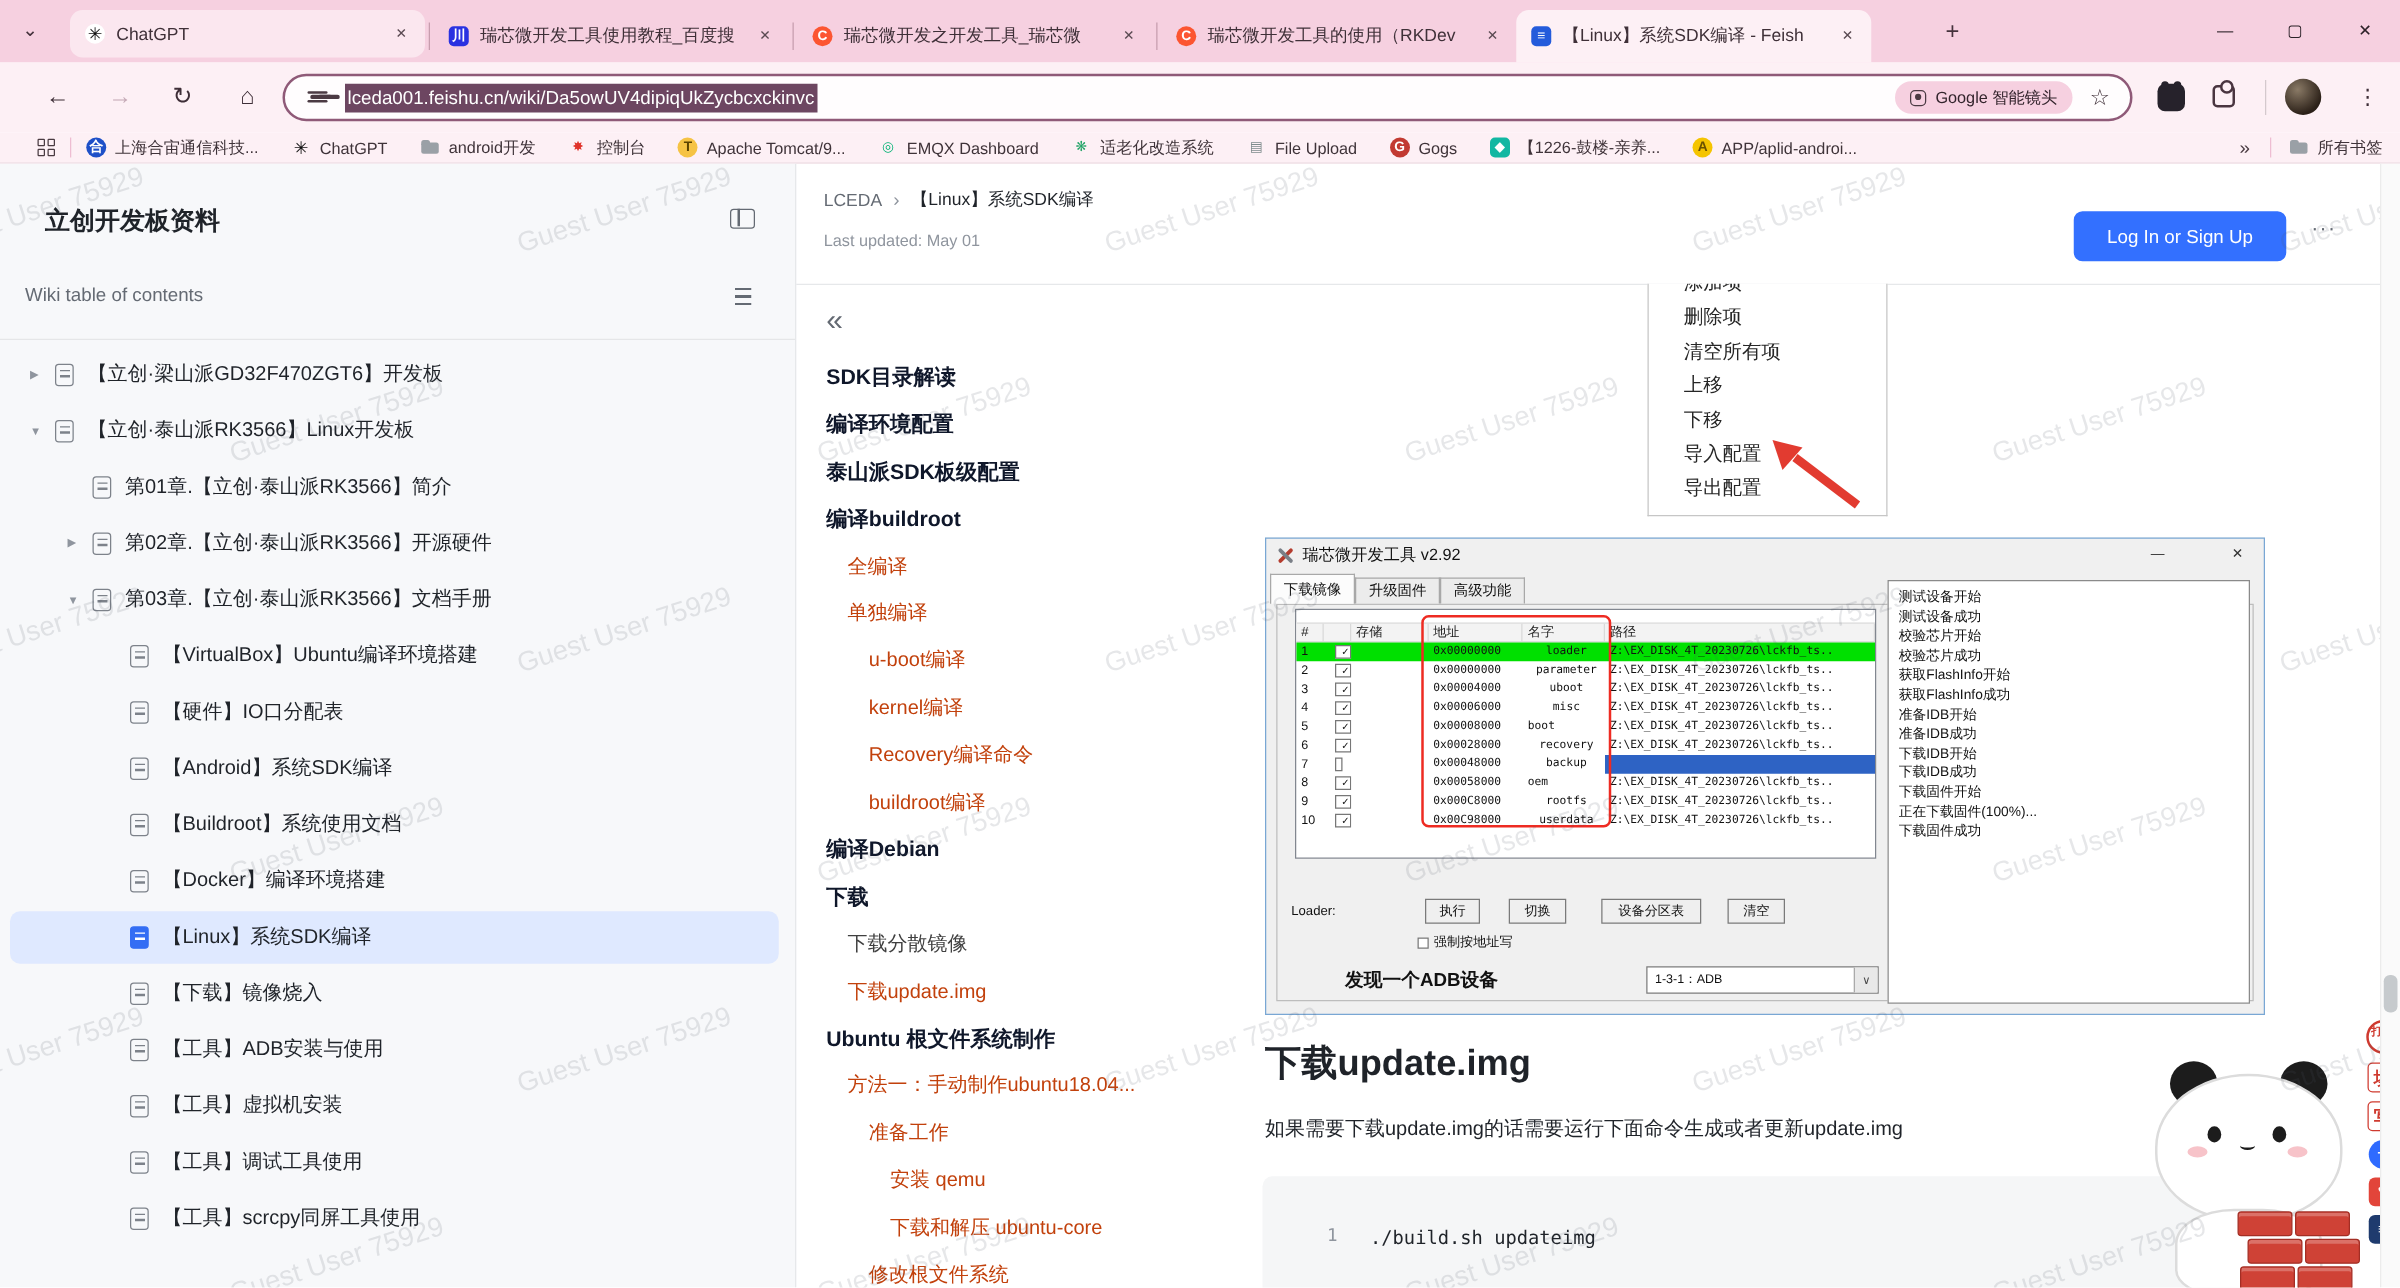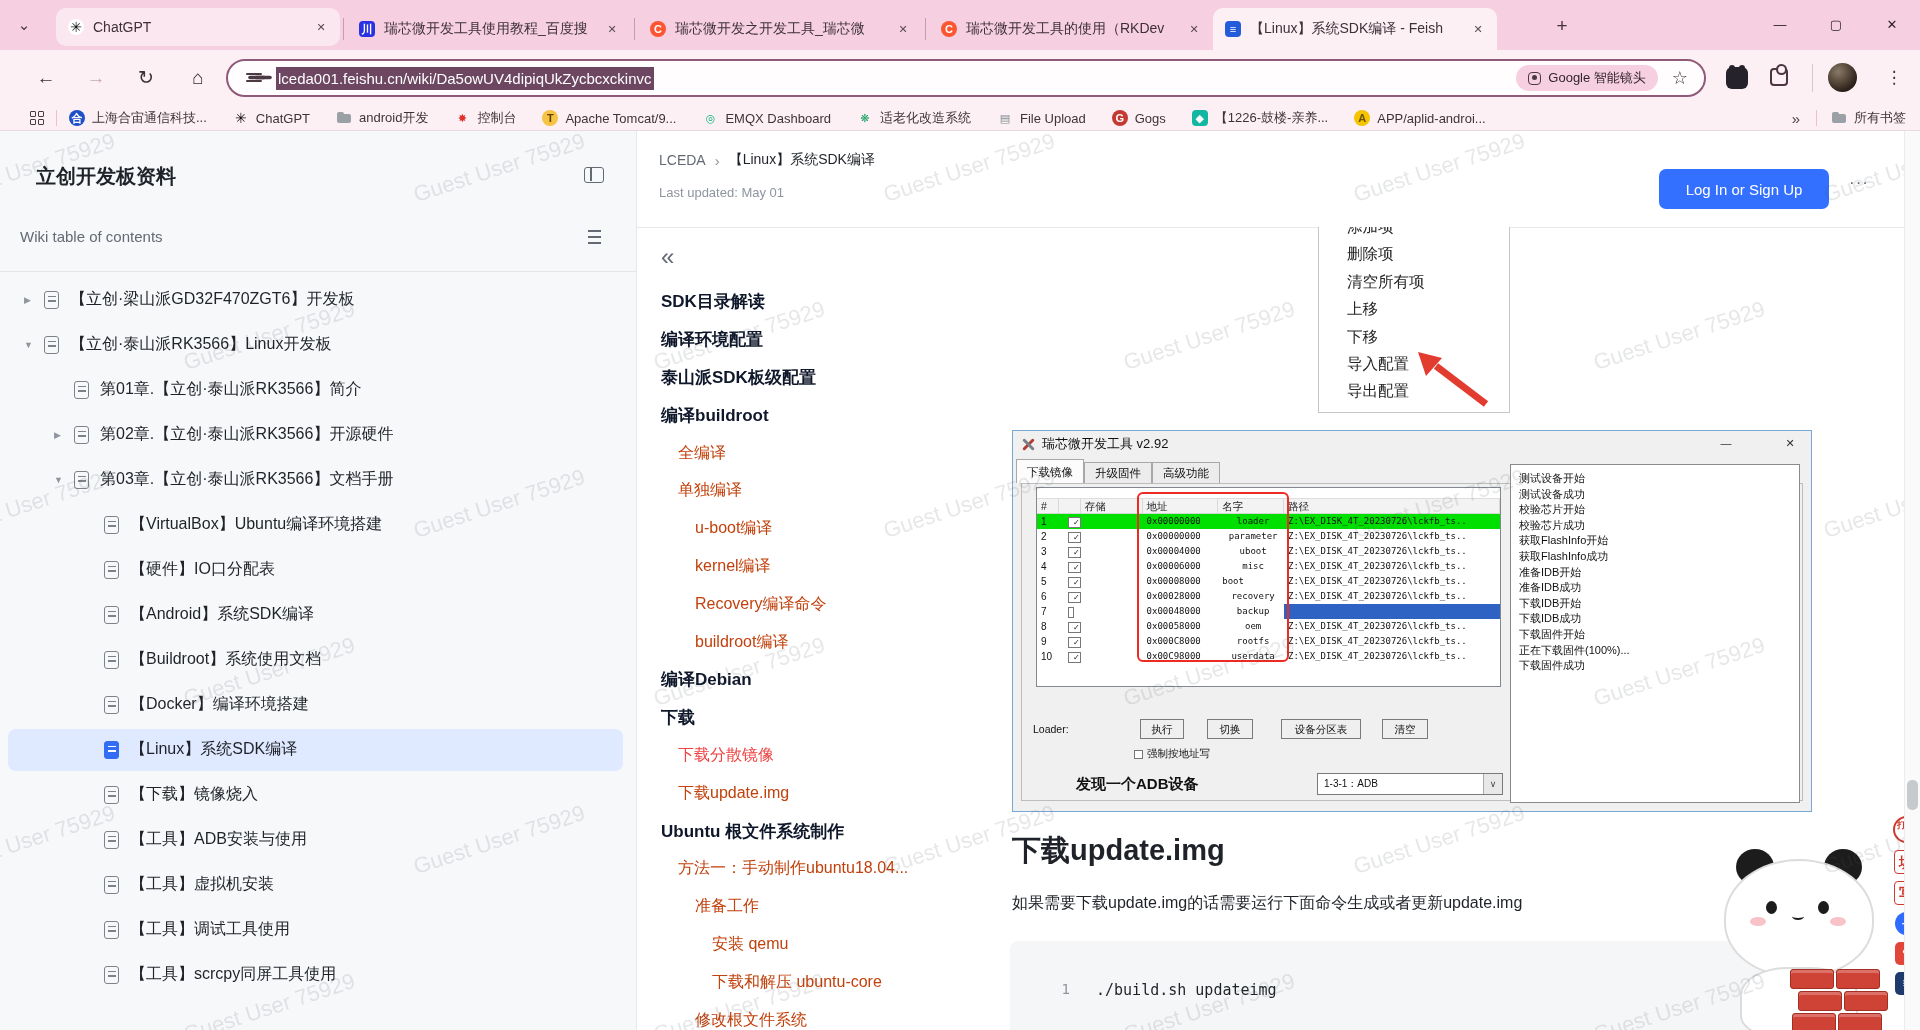--- a/index.html
+++ b/index.html
@@ -90,21 +90,21 @@
   .crumb-page { color:#1f2329; }
   .updated { position:absolute; left:22px; top:54px; font-size:13px; color:#8f959e; }
   .login-btn { position:absolute; left:1022px; top:38px; width:170px; height:40px; background:#3370ff; color:#fff; border:none; border-radius:7px; font-size:15px; font-weight:500; font-family:inherit; cursor:pointer; }
   .hdr-more { position:absolute; left:1212px; top:42px; font-size:17px; color:#646a73; letter-spacing:1px; }
   .hdr-divider { position:absolute; left:0; top:96px; width:1283px; height:1px; background:#e6e8ea; }
 
   .outline-collapse { position:absolute; left:24px; top:112px; font-size:24px; color:#646a73; cursor:pointer; }
   .outline { position:absolute; left:24px; top:152px; width:330px; }
   .oitem { height:37.8px; display:flex; align-items:center; font-size:16px; color:#c2410c; cursor:pointer; white-space:nowrap; }
   .oitem.bold { font-weight:700; font-size:17px; color:#0f172a; }
-  .oitem.active { color:#ef4444; }
+  .oitem.active { color:#404040; }
 
   
   .ctx-img { position:absolute; left:681px; top:96px; width:192px; height:186px; background:#fff; border:1px solid #c6c6c6; border-top:none; overflow:hidden; }
   .ctx-img .mi { height:27.4px; line-height:27.4px; padding-left:28px; font-size:15.5px; color:#262626; }
   .arrow-svg { position:absolute; left:771px; top:217px; }
 
   
   .rkwin { position:absolute; left:375px; top:299px; width:800px; height:382px; background:#f0f0f0; border:1px solid #79a7d4; font-family:"Liberation Sans","DejaVu Sans",sans-serif; }
   .rk-titlebar { position:absolute; left:0; top:0; width:100%; height:26px; display:flex; align-items:center; }
   .rk-appicon { width:13px; height:13px; margin:0 8px 0 8px; position:relative; }
@@ -519,21 +519,21 @@
               <span style="width: 62px;"></span>
               <span class="mono" style="width: 76px;">0x00048000</span>
               <span class="mono" style="width: 66px; text-align: center;">backup</span>
               <span class="mono cell-blue" style="width: 217px;"></span>
             </div>
             <div class="rrow">
               <span style="width: 22px;">8</span>
               <span style="width: 22px;"><span class="cbx">✓</span></span>
               <span style="width: 62px;"></span>
               <span class="mono" style="width: 76px;">0x00058000</span>
-              <span class="mono" style="width: 66px; text-align: center;">oem</span>
+              <span class="mono" style="width: 66px; ">oem</span>
               <span class="mono" style="width: 217px;">Z:\EX_DISK_4T_20230726\lckfb_ts..</span>
             </div>
             <div class="rrow">
               <span style="width: 22px;">9</span>
               <span style="width: 22px;"><span class="cbx">✓</span></span>
               <span style="width: 62px;"></span>
               <span class="mono" style="width: 76px;">0x000C8000</span>
               <span class="mono" style="width: 66px; text-align: center;">rootfs</span>
               <span class="mono" style="width: 217px;">Z:\EX_DISK_4T_20230726\lckfb_ts..</span>
             </div>

